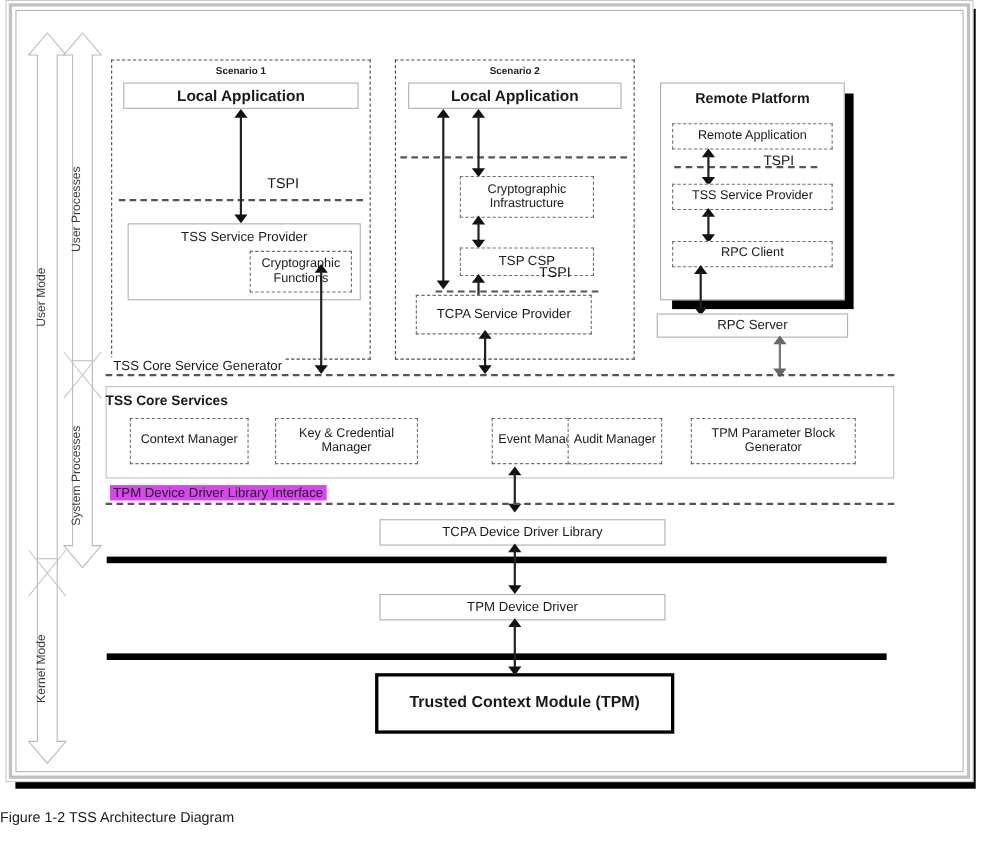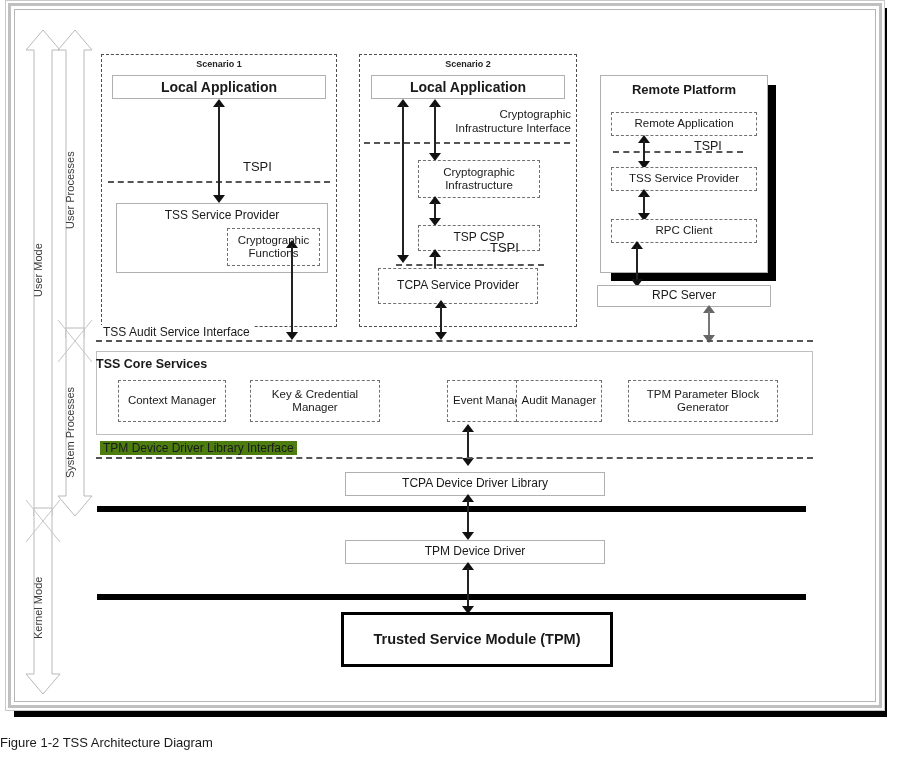--- a/index.html
+++ b/index.html
@@ -190,21 +190,20 @@
         <span class="head-dn"></span>
     </div>
 
     <div class="grpbox" style="left:359px;top:54px;width:218px;height:273px;">
       <div class="scenario-title" style="top:4px;">Scenario 2</div>
     </div>
 
     <div class="box solid bold-text" style="left:371px;top:75px;width:194px;height:24px;font-size:14px;">Local Application</div>
 
     <div class="hrule" style="left:364px;top:142px;width:206px;"></div>
-    <div class="label" style="left:451px;top:108px;font-size:11.5px;width:120px;text-align:right;white-space:normal;line-height:1.2;">Cryptographic Infrastructure Interface</div>
 
     <div class="varrow dark" style="left:428px;top:99px;height:62px;">
       <span class="head-up"></span>
         <span class="shaft"></span>
         <span class="head-dn"></span>
     </div>
 
     <div class="varrow dark" style="left:396px;top:99px;height:164px;">
       <span class="head-up"></span>
         <span class="shaft"></span>
@@ -271,38 +270,38 @@
 
     <div class="box solid" style="left:597px;top:285px;width:174px;height:22px;font-size:12px;text-align:center;">RPC Server</div>
 
     <div class="varrow grey" style="left:702px;top:305px;height:38px;">
       <span class="head-up"></span>
         <span class="shaft"></span>
         <span class="head-dn"></span>
     </div>
 
     <div class="hrule" style="left:96px;top:340px;width:717px;"></div>
-    <div class="label" style="left:100px;top:325px;font-size:12px;background:#fff;padding:0 3px;">TSS Audit Service Interface</div>
+    <div class="label" style="left:100px;top:325px;font-size:12px;background:#fff;padding:0 3px;">TSS Core Service Generator</div>
 
     <div class="grpbox light" style="left:96px;top:351px;width:717px;height:84px;"></div>
     <div class="label" style="left:96px;top:357px;width:831px;text-align:left;font-size:12.5px;font-weight:bold;">TSS Core Services</div>
 
     <div class="box dashed" style="left:118px;top:380px;width:108px;height:42px;font-size:11.5px;">Context Manager</div>
     <div class="box dashed" style="left:250px;top:380px;width:130px;height:42px;font-size:11.5px;">Key &amp; Credential Manager</div>
     <div class="box dashed" style="left:403px;top:380px;width:90px;height:42px;font-size:11.5px;margin-left:44px;">Event Manager</div>
     <div class="box dashed" style="left:516px;top:380px;width:86px;height:42px;font-size:11.5px;">Audit Manager</div>
     <div class="box dashed" style="left:628px;top:380px;width:150px;height:42px;font-size:11.5px;">TPM Parameter Block Generator</div>
 
     <div class="varrow dark" style="left:461px;top:424px;height:42px;">
       <span class="head-up"></span>
         <span class="shaft"></span>
         <span class="head-dn"></span>
     </div>
     <div class="hrule" style="left:96px;top:457px;width:717px;"></div>
-    <div class="label" style="left:100px;top:441px;font-size:12px;background:#4d7c0f;padding:0 3px;">TPM Device Driver Library Interface</div>
+    <div class="label" style="left:100px;top:441px;font-size:12px;background:#d946ef;padding:0 3px;">TPM Device Driver Library Interface</div>
 
     <div class="box solid" style="left:345px;top:472px;width:260px;height:24px;font-size:12px;">TCPA Device Driver Library</div>
 
     <div class="thickline" style="left:97px;top:506px;width:709px;"></div>
 
     <div class="varrow dark" style="left:461px;top:494px;height:46px;">
       <span class="head-up"></span>
         <span class="shaft"></span>
         <span class="head-dn"></span>
     </div>
@@ -310,18 +309,18 @@
     <div class="box solid" style="left:345px;top:540px;width:260px;height:24px;font-size:12px;">TPM Device Driver</div>
 
     <div class="thickline" style="left:97px;top:594px;width:709px;"></div>
 
     <div class="varrow dark" style="left:461px;top:562px;height:52px;">
       <span class="head-up"></span>
         <span class="shaft"></span>
         <span class="head-dn"></span>
     </div>
 
-    <div class="box heavy bold-text" style="left:341px;top:612px;width:272px;height:55px;font-size:14.5px;">Trusted Service Module (TPM)</div>
+    <div class="box heavy bold-text" style="left:341px;top:612px;width:272px;height:55px;font-size:14.5px;">Trusted Context Module (TPM)</div>
 
   </div>
 
   <div class="caption">Figure 1-2 TSS Architecture Diagram</div>
 </div>
 
 </body></html>

